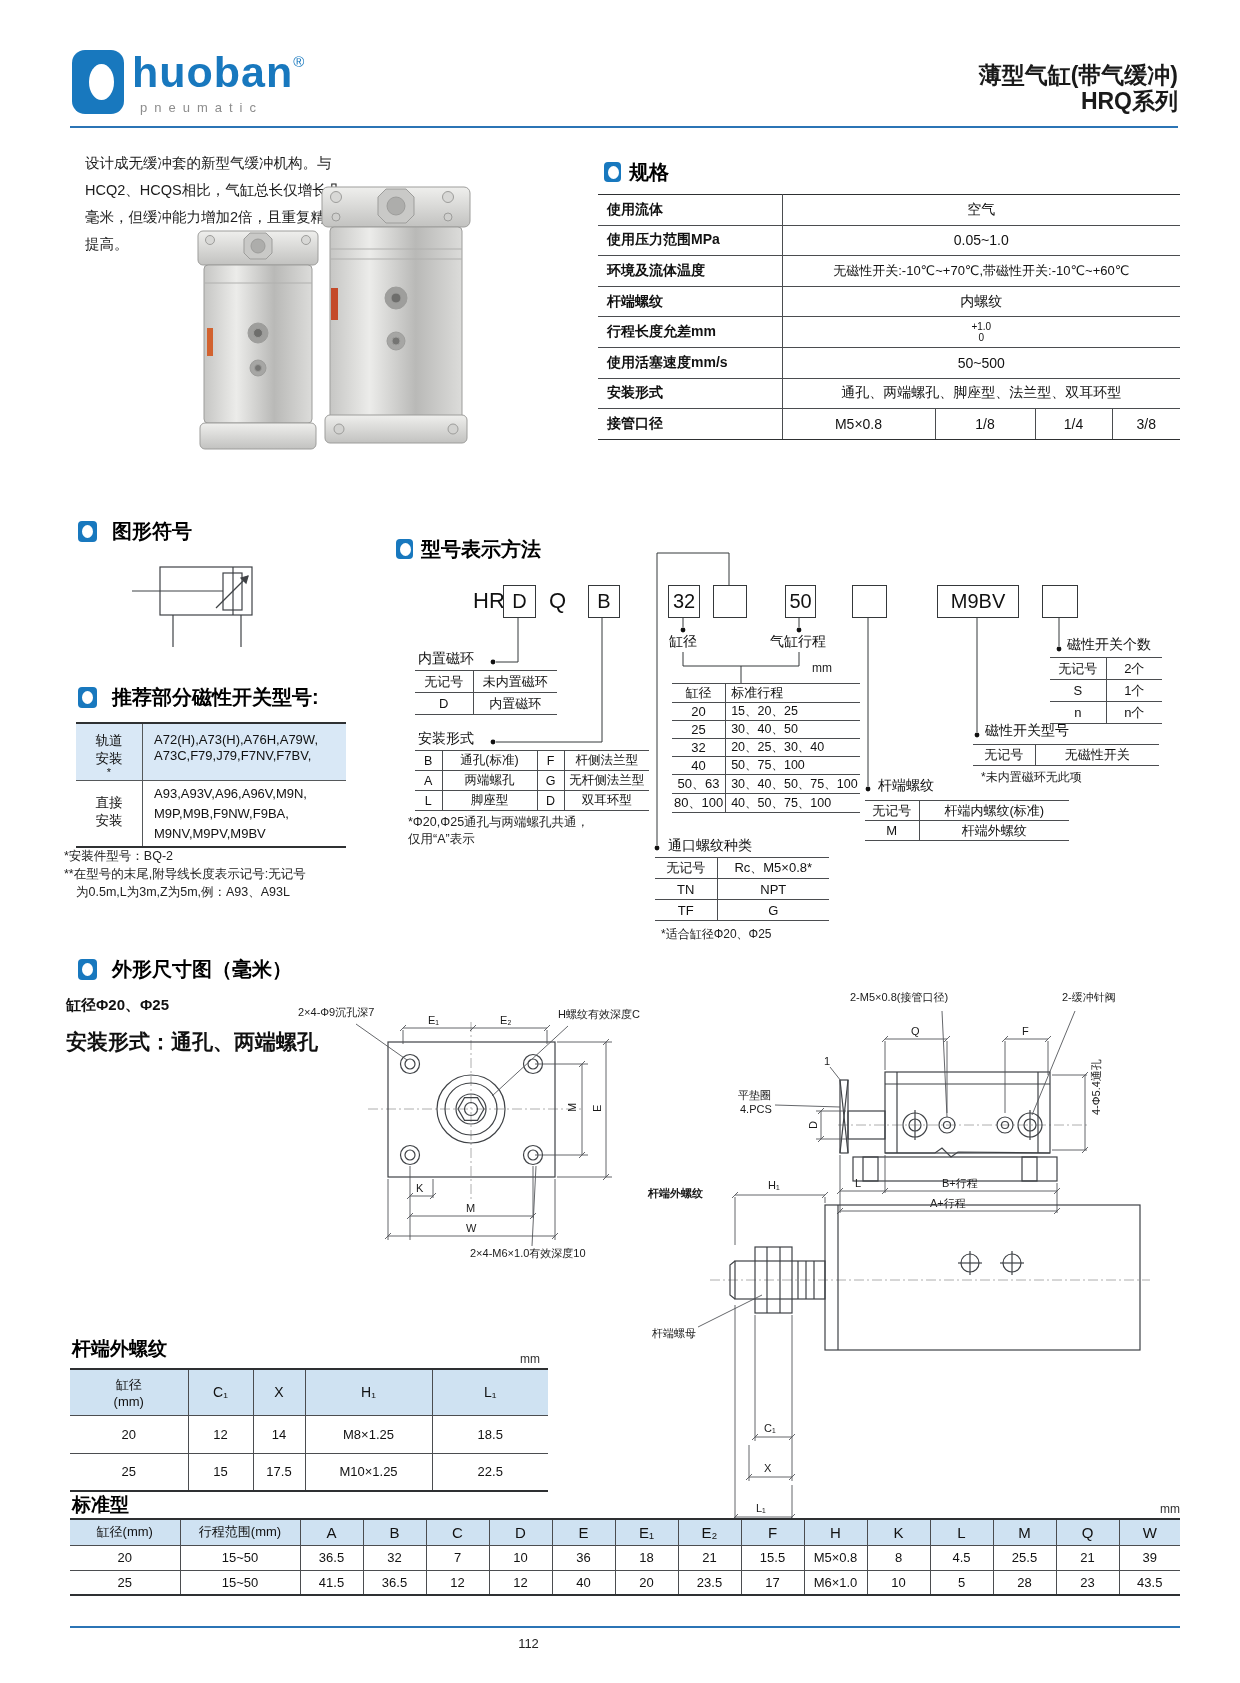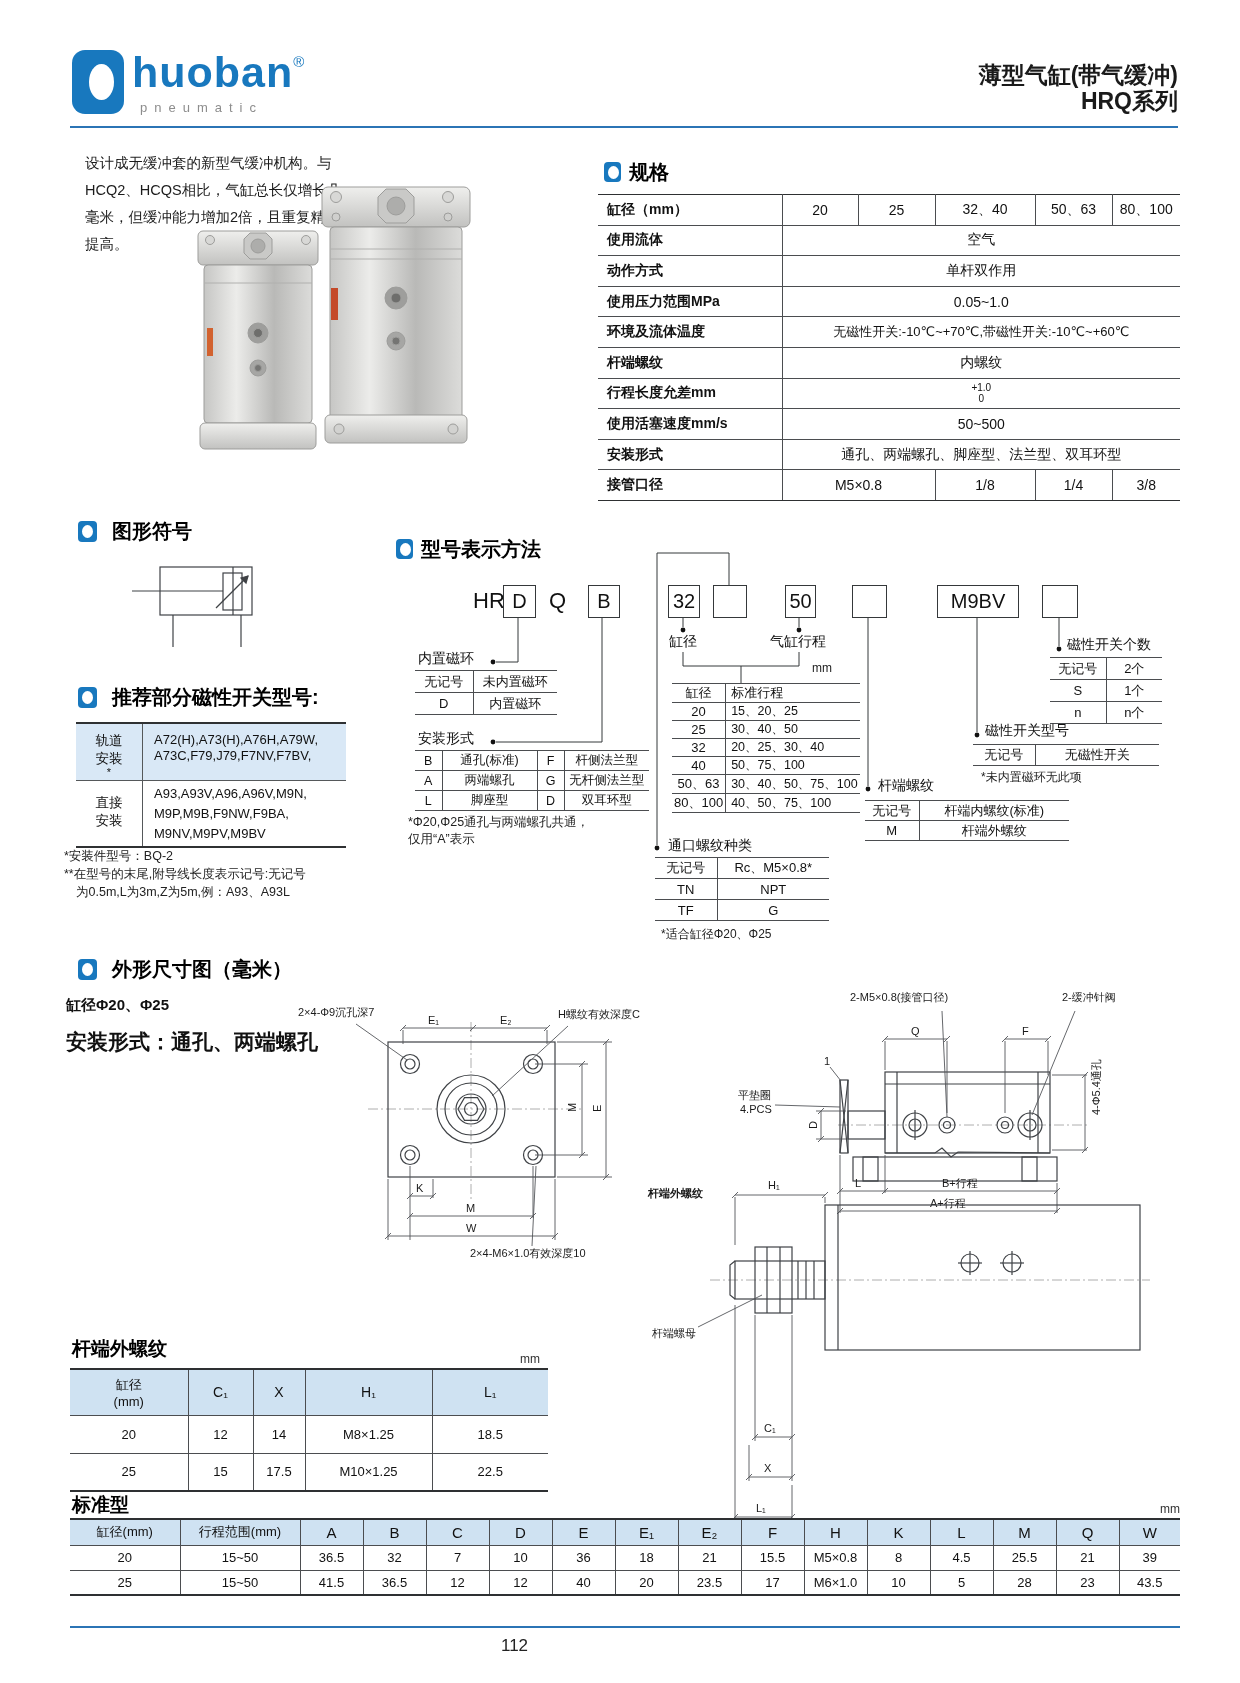--- a/index.html
+++ b/index.html
@@ -58,21 +58,21 @@
   .big tr:first-child th{border-top:2px solid #2e3032;}
   .big tr:last-child td{border-bottom:2px solid #2e3032;}
   .bigtitle{position:absolute;font-size:19px;font-weight:bold;color:#000;}
   .unit{position:absolute;font-size:12px;color:#333;}
   
   svg text{font-family:"Liberation Sans","DejaVu Sans",sans-serif;font-size:11px;fill:#1a1a1a;}
   .bd{stroke:#3f4246;fill:none;stroke-width:1.2;}
   .dim{stroke:#53565a;fill:none;stroke-width:0.9;}
   .cl{stroke:#9a9a9a;fill:none;stroke-width:0.8;stroke-dasharray:10 3 2 3;}
   .ld{stroke:#35383a;fill:none;stroke-width:1;}
-  .footer-num{position:absolute;left:0;top:1636px;width:1029px;text-align:center;font-size:17px;color:#222;}
+  .footer-num{position:absolute;left:14px;top:1636px;width:1029px;text-align:center;font-size:13px;color:#222;}
 </style>
 </head>
 <body>
 
 <div class="page">
 
   <div class="logo-ic"></div>
   <div class="logo-word"><span>huoban</span><span class="logo-reg">®</span></div>
   <div class="logo-sub">pneumatic</div>
   <div class="h-title" style="top:60px;font-size:23px;">薄型气缸(带气缓冲)</div>
@@ -137,35 +137,23 @@
   <table class="spec">
     <colgroup>
         <col style="width:184px">
         <col style="width:76px">
         <col style="width:77px">
         <col style="width:100px">
         <col style="width:77px">
         <col style="width:68px">
       </colgroup>
     <tbody>
-        <tr>
-      <td class="lbl">缸径（mm）</td>
-      <td>20</td>
-      <td>25</td>
-      <td>32、40</td>
-      <td>50、63</td>
-      <td>80、100</td>
-    </tr>
     <tr>
       <td class="lbl">使用流体</td>
       <td colspan="5">空气</td>
-    </tr>
-    <tr>
-      <td class="lbl">动作方式</td>
-      <td col="" span="5" colspan="5">单杆双作用</td>
     </tr>
     <tr>
       <td class="lbl">使用压力范围MPa</td>
       <td colspan="5">0.05~1.0</td>
     </tr>
     <tr>
       <td class="lbl">环境及流体温度</td>
       <td colspan="5" style="font-size:13px;">无磁性开关:-10℃~+70℃,带磁性开关:-10℃~+60℃</td>
     </tr>
     <tr>

